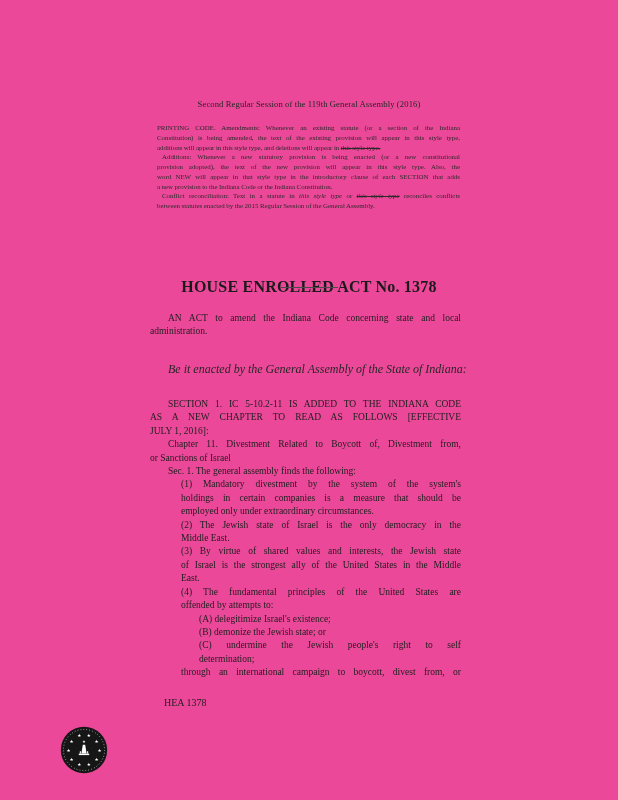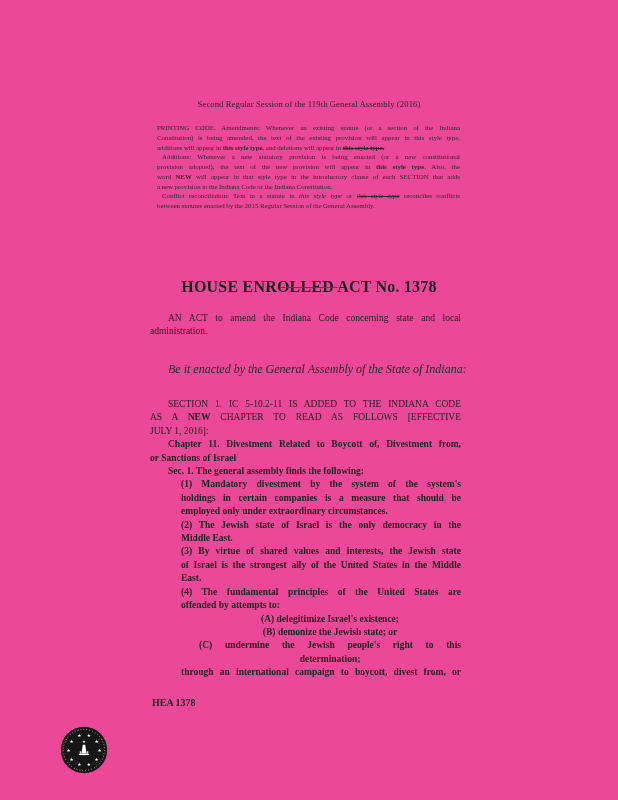--- a/index.html
+++ b/index.html
@@ -15,21 +15,21 @@
   }
   .session {
     position: absolute;
     top: 99px; left: 0; right: 0;
     text-align: center;
     font-size: 8.6px;
     letter-spacing: 0.1px;
     color: #262626;
   }
   .lines .line { min-height: 1em; }
-  .b { font-weight: 700; }
+  .b { font-weight: 400; }
   .i { font-style: italic; }
   .s { text-decoration: line-through; text-decoration-thickness: 1px; }
   .just { text-align: justify; text-align-last: justify; }
 
   .pc {
     position: absolute;
     top: 123px; left: 157px;
     width: 303px;
     font-size: 6.9px;
     line-height: 9.75px;
@@ -51,44 +51,44 @@
   .rule {
     position: absolute;
     top: 287px; left: 281px;
     width: 57px; height: 0;
     border-top: 1.6px solid #4a4a4a;
   }
 
   .main { font-size: 9.5px; line-height: 13.4px; }
   .main .ind-1 { padding-left: 18px; }
   .main .ind-2 { padding-left: 31px; }
-  .main .ind-3 { padding-left: 49px; text-align: center; }
+  .main .ind-3 { padding-left: 49px; }
 
   .an-act {
     position: absolute;
     top: 312px; left: 150px;
     width: 311px;
   }
   .enacting {
     position: absolute;
     top: 362px; left: 168px;
     font-size: 12px;
     font-style: italic;
     color: #262626;
   }
   .body-col {
     position: absolute;
     top: 398px; left: 150px;
     width: 311px;
   }
   .footer-code {
     position: absolute;
-    top: 697px; left: 152px;
+    top: 697px; left: 164px;
     font-size: 10px;
-    font-weight: 700;
+    font-weight: 400;
   }
   .seal {
     position: absolute;
     left: 59px; top: 725px;
     width: 50px; height: 50px;
   }
 </style>
 </head>
 <body>
 
@@ -131,21 +131,21 @@
       <div class="line ind-2"><span class="b">employed only under extraordinary circumstances.</span></div>
       <div class="line ind-2 just"><span class="b">(2) The Jewish state of Israel is the only democracy in the</span></div>
       <div class="line ind-2"><span class="b">Middle East.</span></div>
       <div class="line ind-2 just"><span class="b">(3) By virtue of shared values and interests, the Jewish state</span></div>
       <div class="line ind-2 just"><span class="b">of Israel is the strongest ally of the United States in the Middle</span></div>
       <div class="line ind-2"><span class="b">East.</span></div>
       <div class="line ind-2 just"><span class="b">(4) The fundamental principles of the United States are</span></div>
       <div class="line ind-2"><span class="b">offended by attempts to:</span></div>
       <div class="line ind-3"><span class="b">(A) delegitimize Israel's existence;</span></div>
       <div class="line ind-3"><span class="b">(B) demonize the Jewish state; or</span></div>
-      <div class="line ind-3 just"><span class="b">(C) undermine the Jewish people's right to this</span></div>
+      <div class="line ind-3 just"><span class="b">(C) undermine the Jewish people's right to self</span></div>
       <div class="line ind-3"><span class="b">determination;</span></div>
       <div class="line ind-2 just"><span class="b">through an international campaign to boycott, divest from, or</span></div>
     </div>
 
   <div class="footer-code">HEA 1378</div>
 
   <svg class="seal" viewBox="-25 -25 50 50" aria-hidden="true">
     <circle r="23.2" fill="#161616"></circle>
     <circle r="20.6" fill="none" stroke="#ffffff" stroke-width="0.9" stroke-dasharray="0.6 2.4"></circle>
     <g fill="#ffffff" font-size="4.6" text-anchor="middle" font-family="DejaVu Sans, sans-serif">

